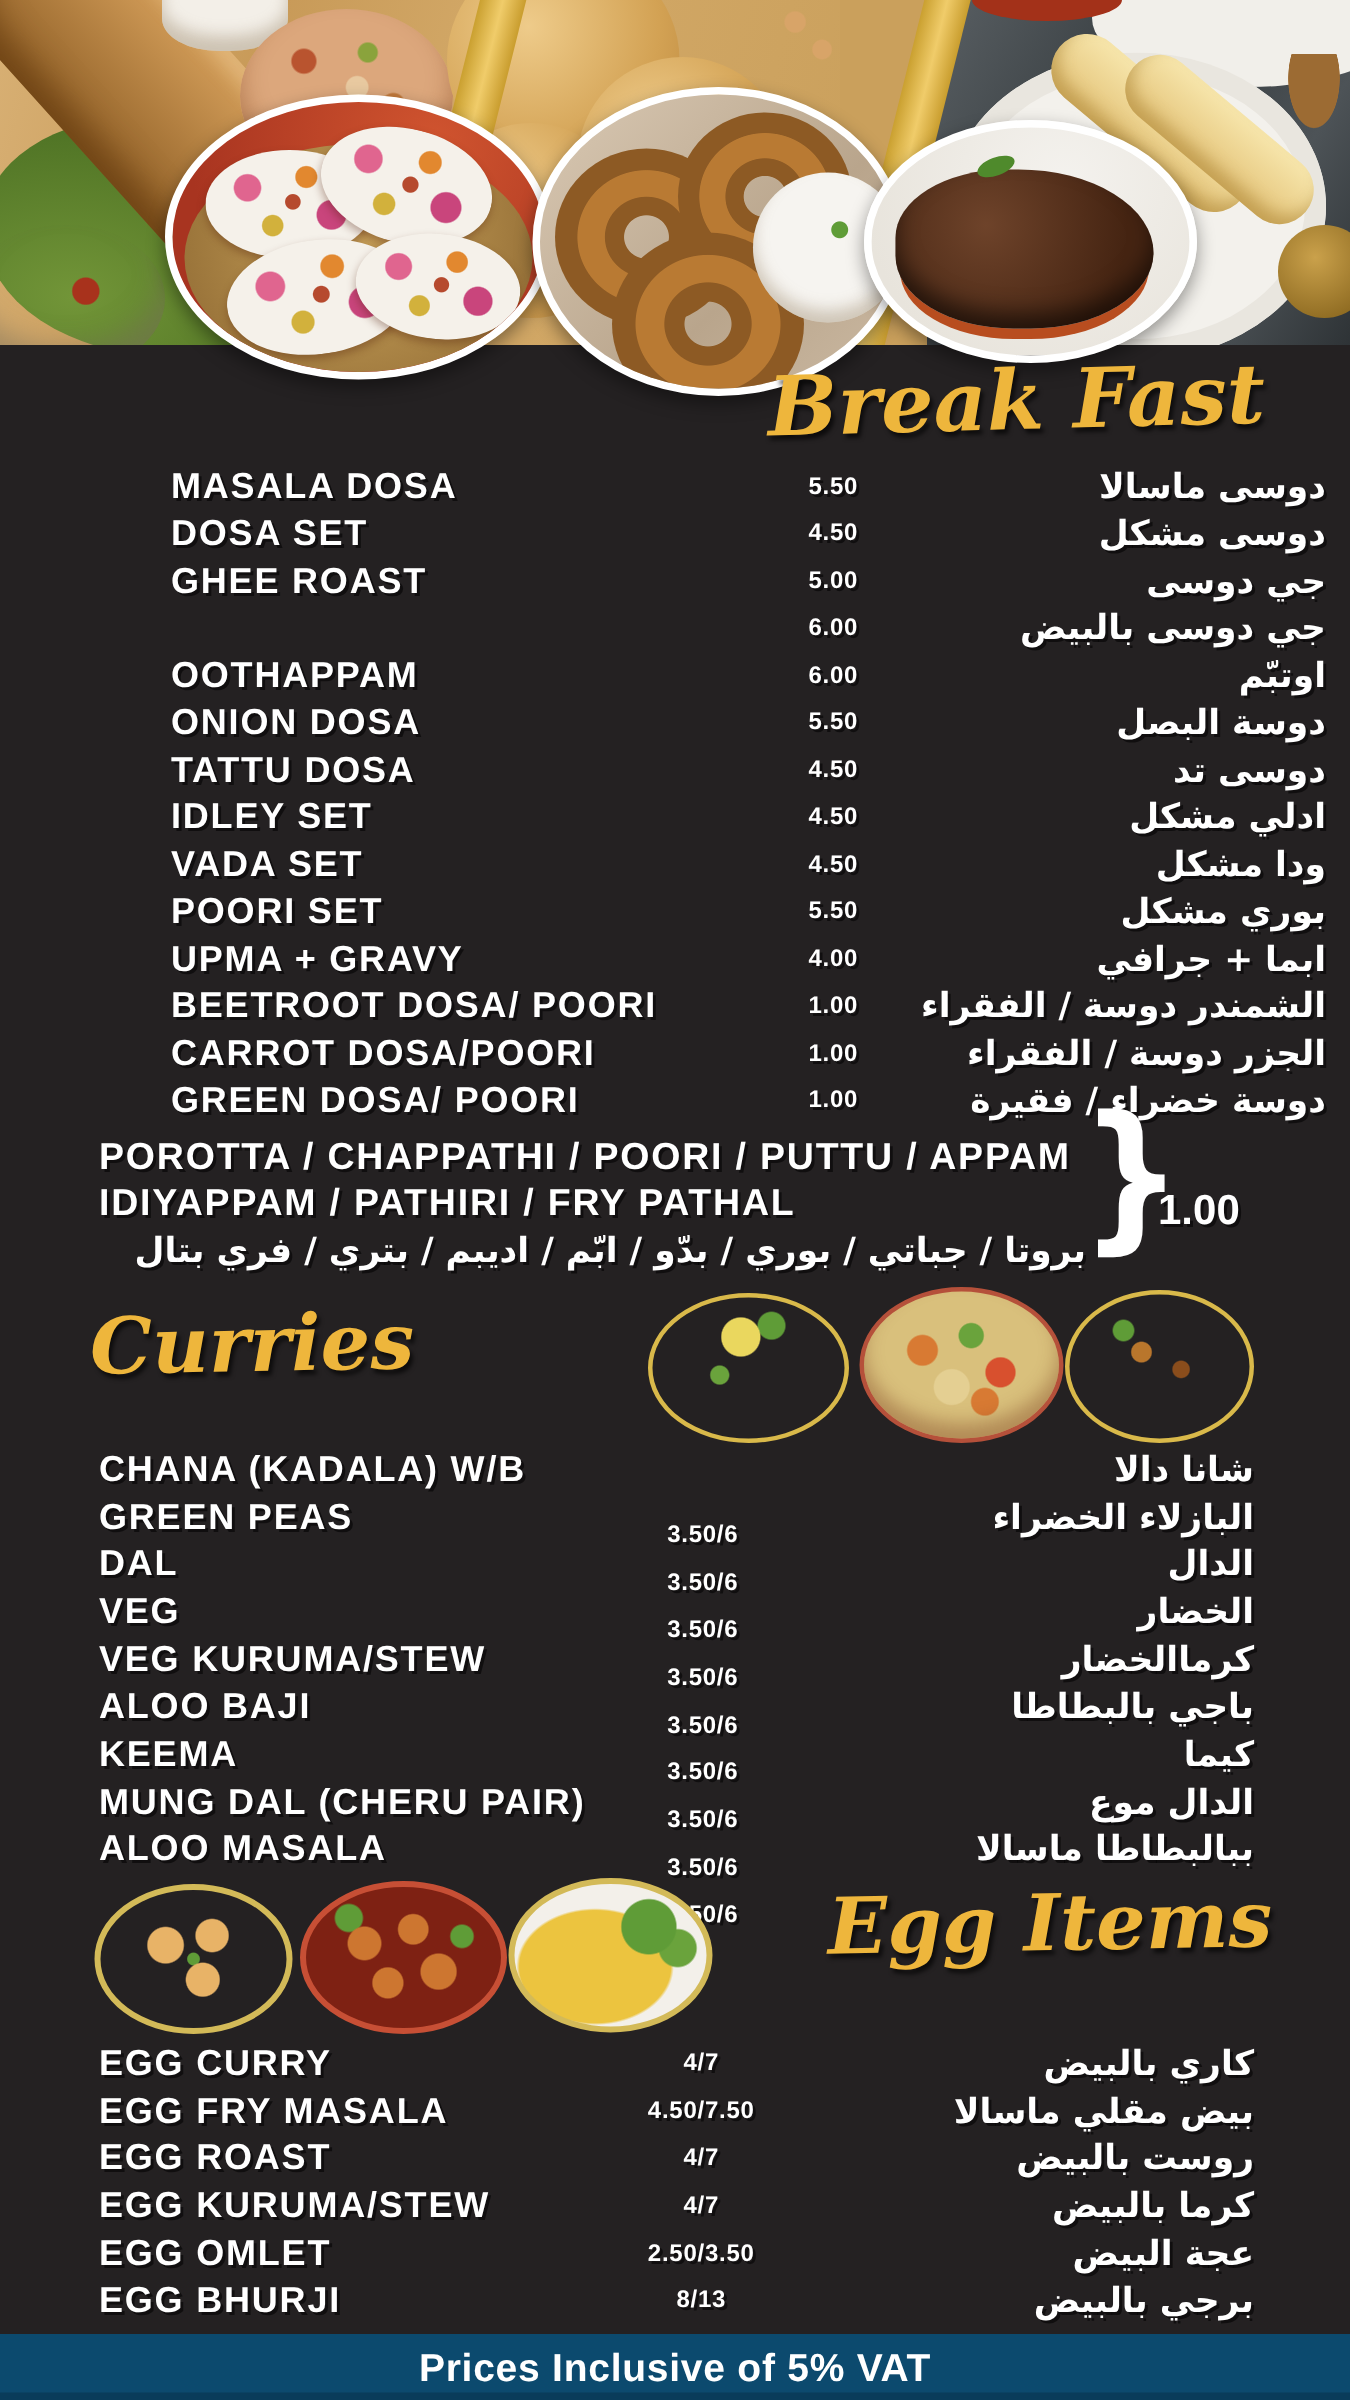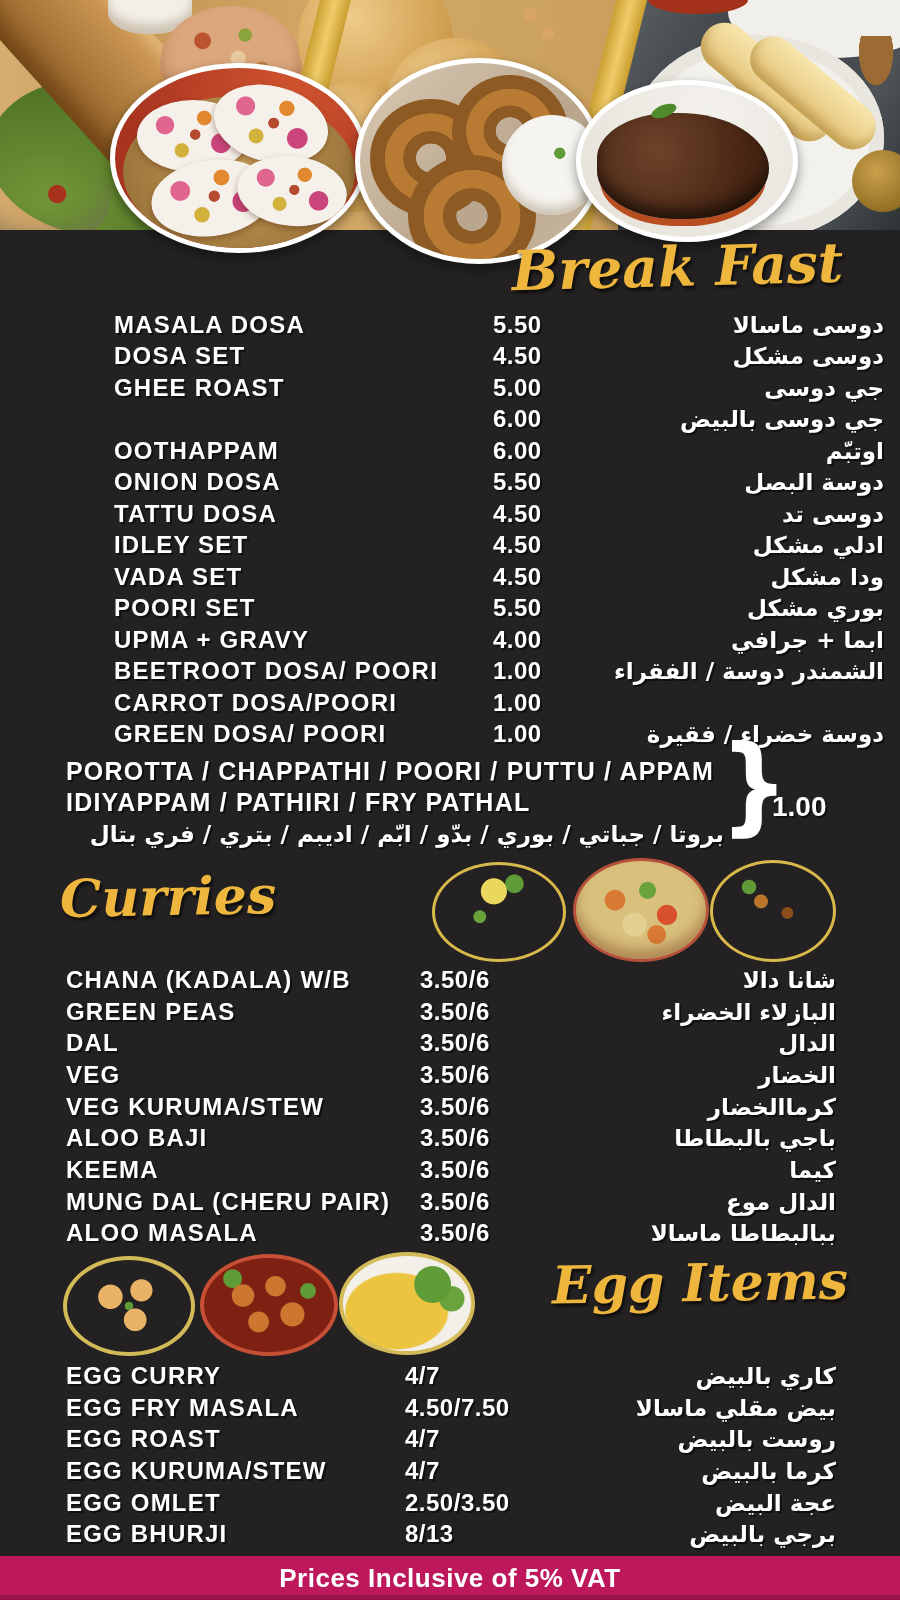--- a/index.html
+++ b/index.html
@@ -105,24 +105,24 @@
   #t-egg{top:1252px;left:550px;width:300px;font-size:52px;text-align:center;transform:rotate(-1deg);}
 
   .menu-list{position:absolute;left:0;width:100%;}
   #list-breakfast{top:309px;padding-left:48px;}
   #list-curries{top:964px;}
   #list-egg{top:1360px;}
   .row{position:relative;height:31.5px;}
   #list-curries .row,#list-egg .row{height:31.7px;}
   .row span{position:absolute;top:50%;transform:translateY(-50%);color:#fff;white-space:nowrap;}
   .nm{left:66px;font-weight:bold;font-size:24px;letter-spacing:1.2px;text-shadow:2px 2px 0 rgba(0,0,0,.55);}
-  .pr{width:125px;font-weight:bold;font-size:24px;letter-spacing:.5px;
+  .pr{width:125px;text-align:center;font-weight:bold;font-size:16px;letter-spacing:.5px;
       text-shadow:2px 2px 0 rgba(0,0,0,.55);}
   #list-breakfast .pr{left:445px;}
-  #list-curries .pr{left:420px;}
+  #list-curries .pr{left:406px;margin-top:44px;}
   #list-egg .pr{left:405px;}
   .ar{right:64px;direction:rtl;font-family:"DejaVu Sans",sans-serif;font-weight:bold;font-size:23px;
       text-shadow:2px 2px 0 rgba(0,0,0,.55);}
 
   .combo-line{position:absolute;left:66px;color:#fff;font-weight:bold;font-size:25px;letter-spacing:1.2px;
       text-shadow:2px 2px 0 rgba(0,0,0,.55);white-space:nowrap;}
   #combo-l1{top:757px;}
   #combo-l2{top:788px;}
   #combo-ar{position:absolute;top:821px;left:66px;width:658px;text-align:right;direction:rtl;color:#fff;
       font-family:"DejaVu Sans",sans-serif;font-weight:bold;font-size:23px;
@@ -163,21 +163,21 @@
       radial-gradient(circle at 68% 60%,#cd7630 0 11%,transparent 12%),
       radial-gradient(circle at 42% 68%,#cd7630 0 10%,transparent 11%),
       radial-gradient(circle at 22% 22%,#5f9c37 0 7%,transparent 8%),
       radial-gradient(circle at 80% 35%,#5f9c37 0 6%,transparent 7%);}
   #ed3{left:339px;top:1252px;width:128px;height:95px;border:4px solid #d3ba58;background-color:#f3f0ea;
     background-image:radial-gradient(circle at 70% 30%,#5f9c37 0 16%,transparent 17%),
       radial-gradient(circle at 85% 45%,#6aa33c 0 10%,transparent 11%),
       radial-gradient(ellipse at 42% 58%,#ecc43f 0 48%,transparent 50%),
       radial-gradient(circle at 35% 45%,#e0902f 0 6%,transparent 7%);}
 
-  #vat{position:absolute;left:0;top:1556px;width:900px;height:44px;background:#be185d;
+  #vat{position:absolute;left:0;top:1556px;width:900px;height:44px;background:#0c4a6e;
     display:flex;align-items:center;justify-content:center;color:#fff;font-weight:bold;font-size:26px;
     letter-spacing:.5px;box-shadow:inset 0 -5px 0 rgba(0,0,0,.18);}
 </style>
 </head>
 <body>
 
 <div id="page">
 
   <div class="banner">
     <div class="ph-left"></div>
@@ -284,20 +284,21 @@
         <span class="ar">ابما + جرافي</span>
       </div>
       <div class="row">
         <span class="nm">BEETROOT DOSA/ POORI</span>
         <span class="pr">1.00</span>
         <span class="ar">الشمندر دوسة / الفقراء</span>
       </div>
       <div class="row">
         <span class="nm">CARROT DOSA/POORI</span>
         <span class="pr">1.00</span>
+        <span class="ar">الجزر دوسة / الفقراء</span>
       </div>
       <div class="row">
         <span class="nm">GREEN DOSA/ POORI</span>
         <span class="pr">1.00</span>
         <span class="ar">دوسة خضراء / فقيرة</span>
       </div>
     </div>
 
   <div class="combo-line" id="combo-l2">IDIYAPPAM / PATHIRI / FRY PATHAL</div>
   <div class="combo-line" id="combo-l1">POROTTA / CHAPPATHI / POORI / PUTTU / APPAM</div>

